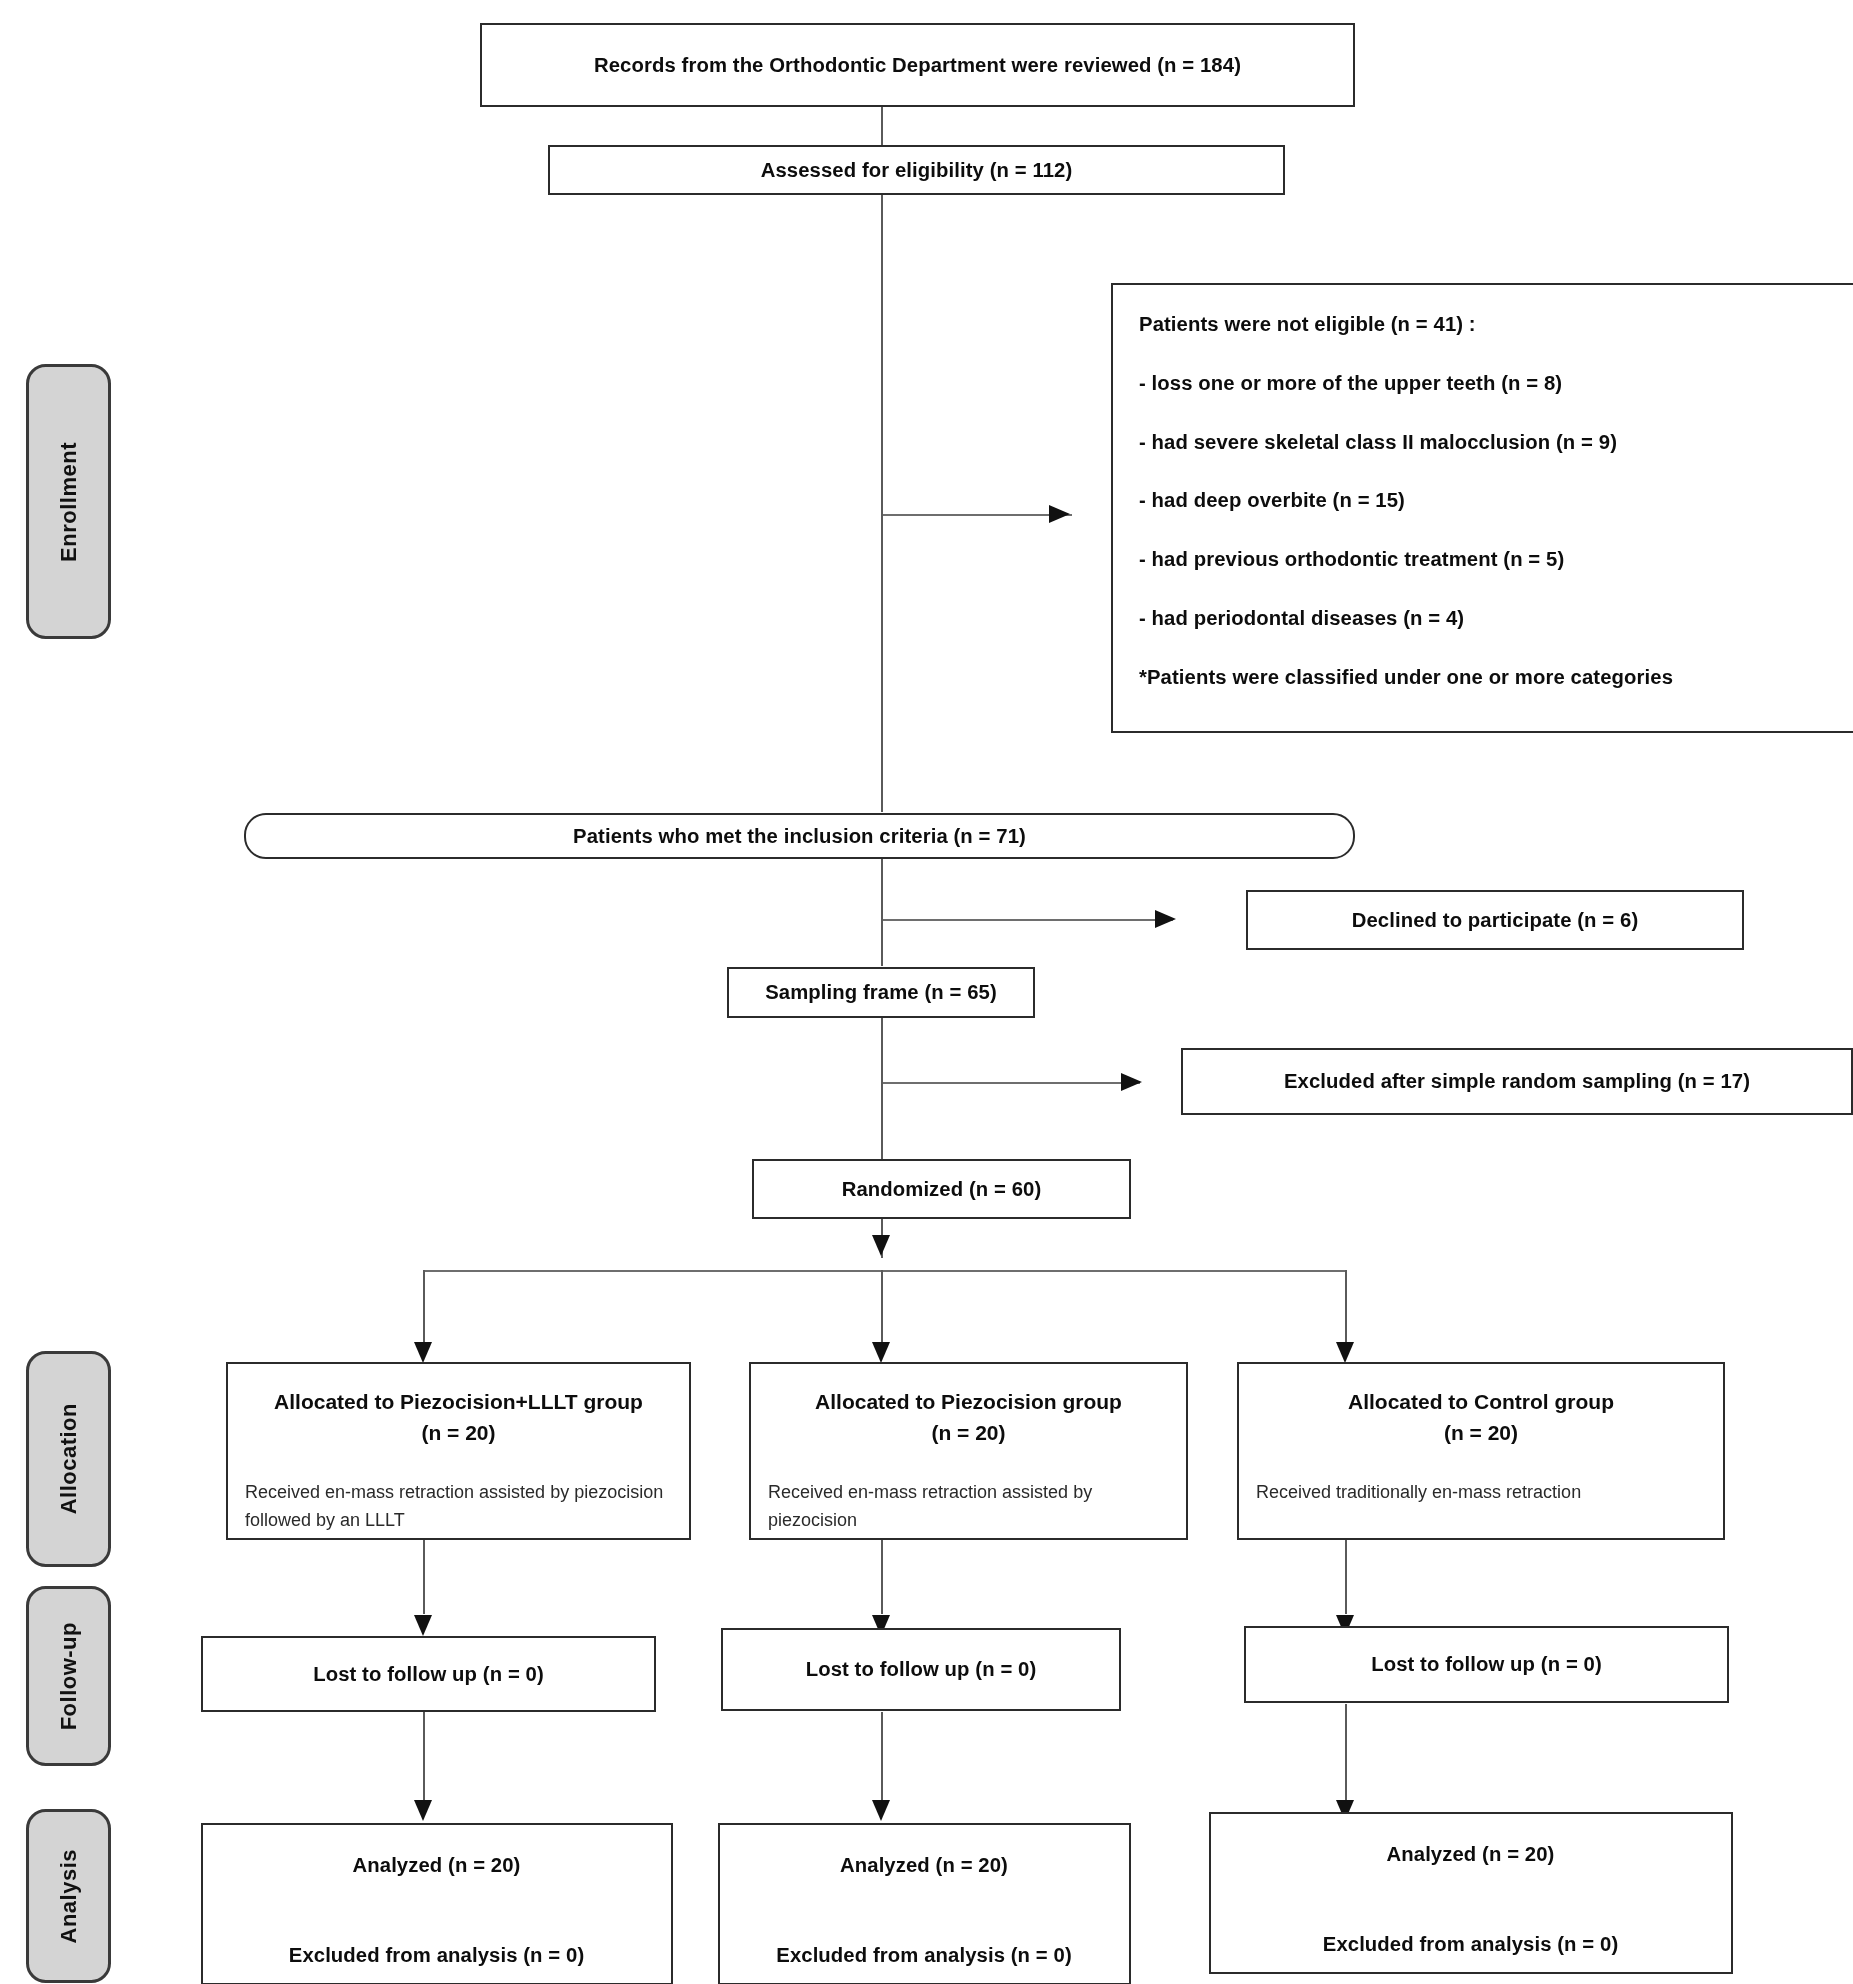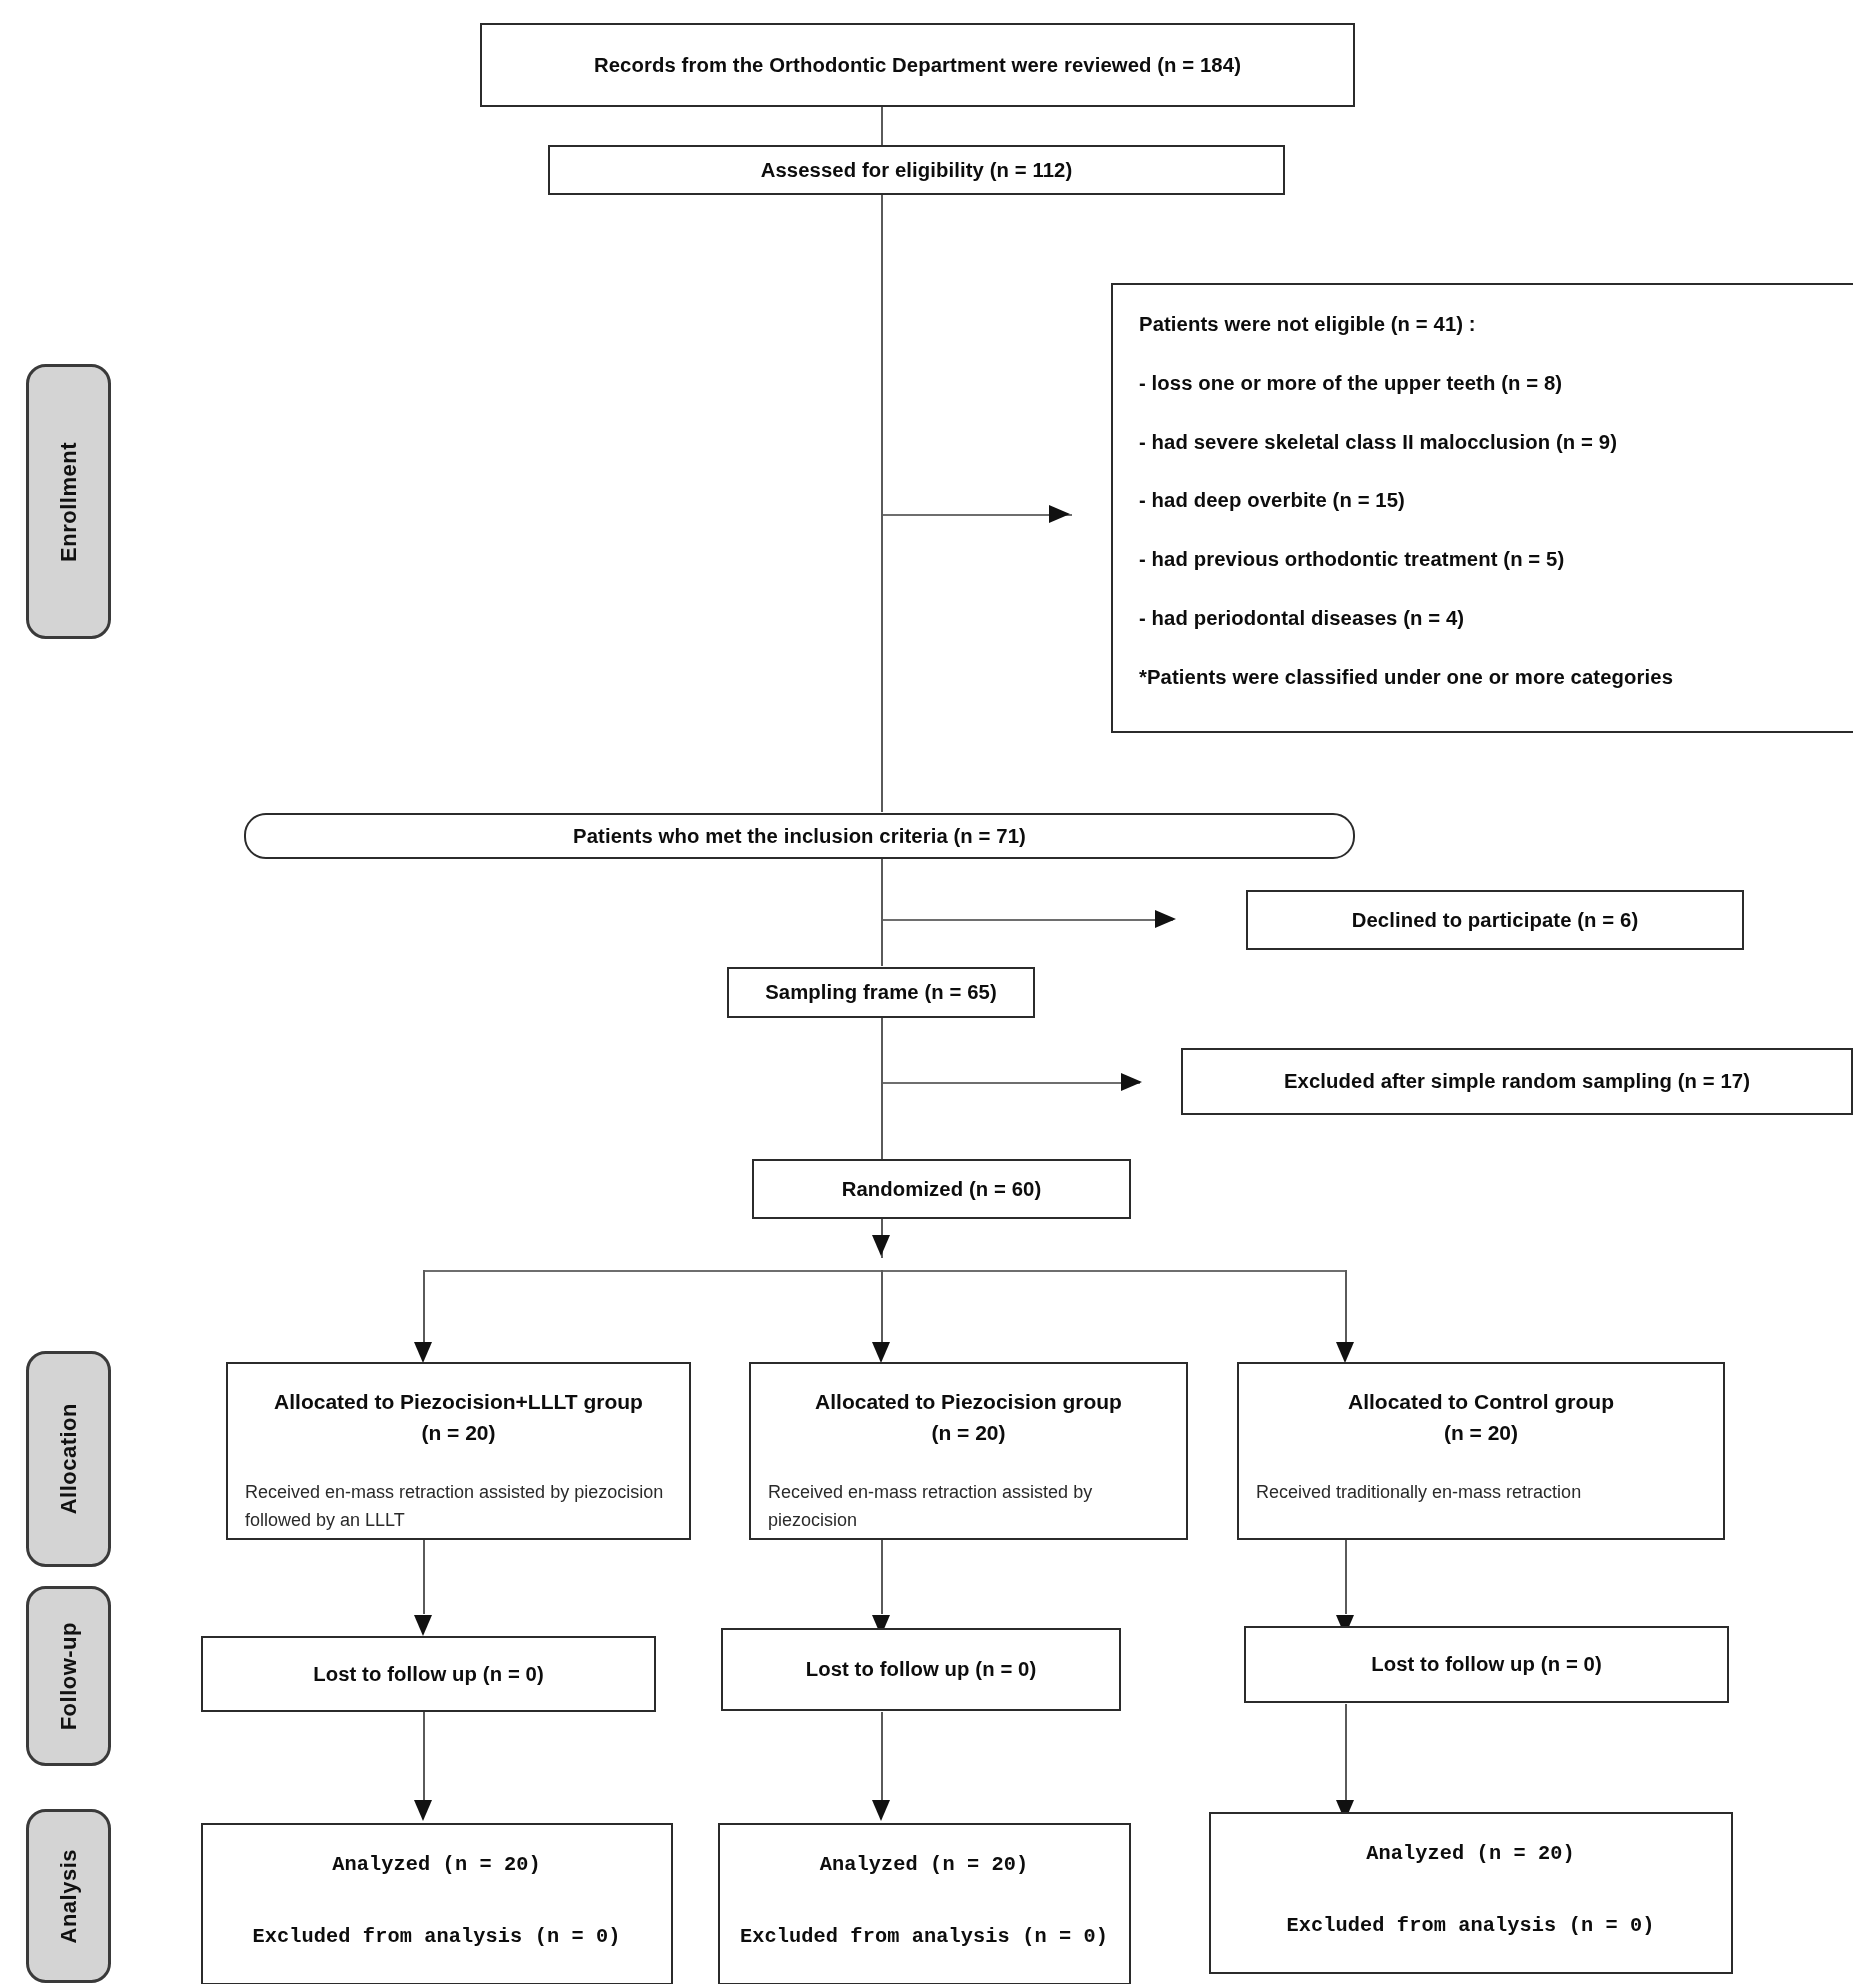--- a/index.html
+++ b/index.html
@@ -70,23 +70,22 @@
     font-weight: normal;
     font-size: 18px;
     line-height: 1.52;
     text-align: left;
     width: 100%;
     margin-top: 31px;
     color: #2a2a2a;
   }
 
   .box.analysis-box {
-    justify-content: flex-start;
+    justify-content: space-between;
     padding: 26px 13px 13px 12px;
-    font-family: Liberation Mono, monospace;
   }
   .box.analysis-box .line { margin-bottom: 43px; }
   .box.analysis-box .line:last-child { margin-bottom: 0; }
 
   
   .stage {
     position: absolute;
     box-sizing: border-box;
     background: #d4d4d4;
     border: 3.3px solid #3a3a3a;

